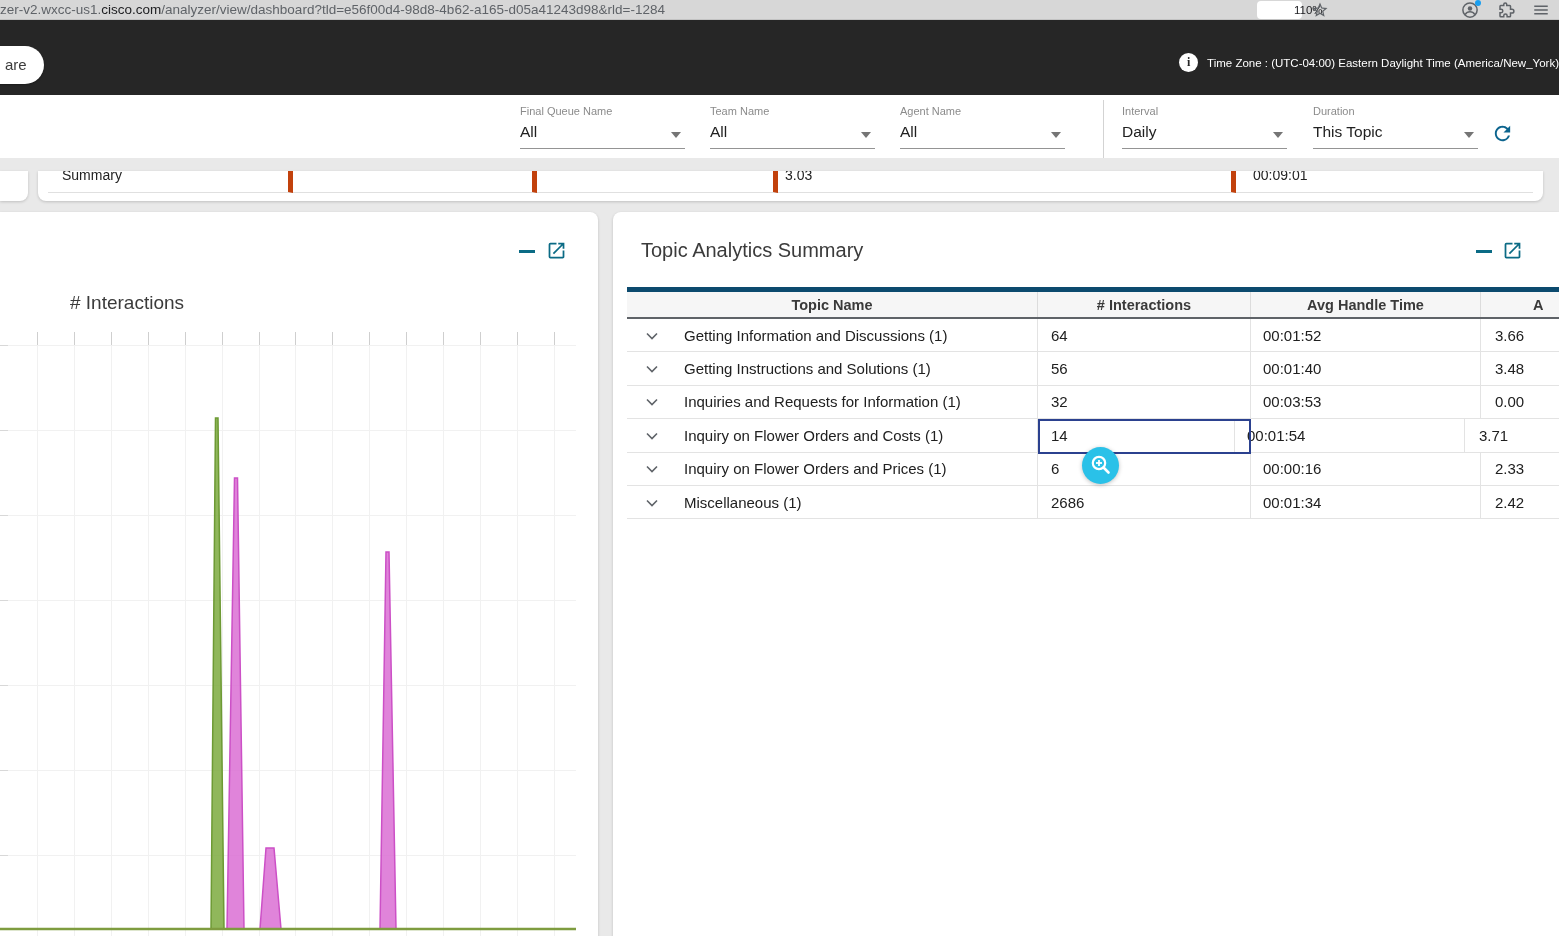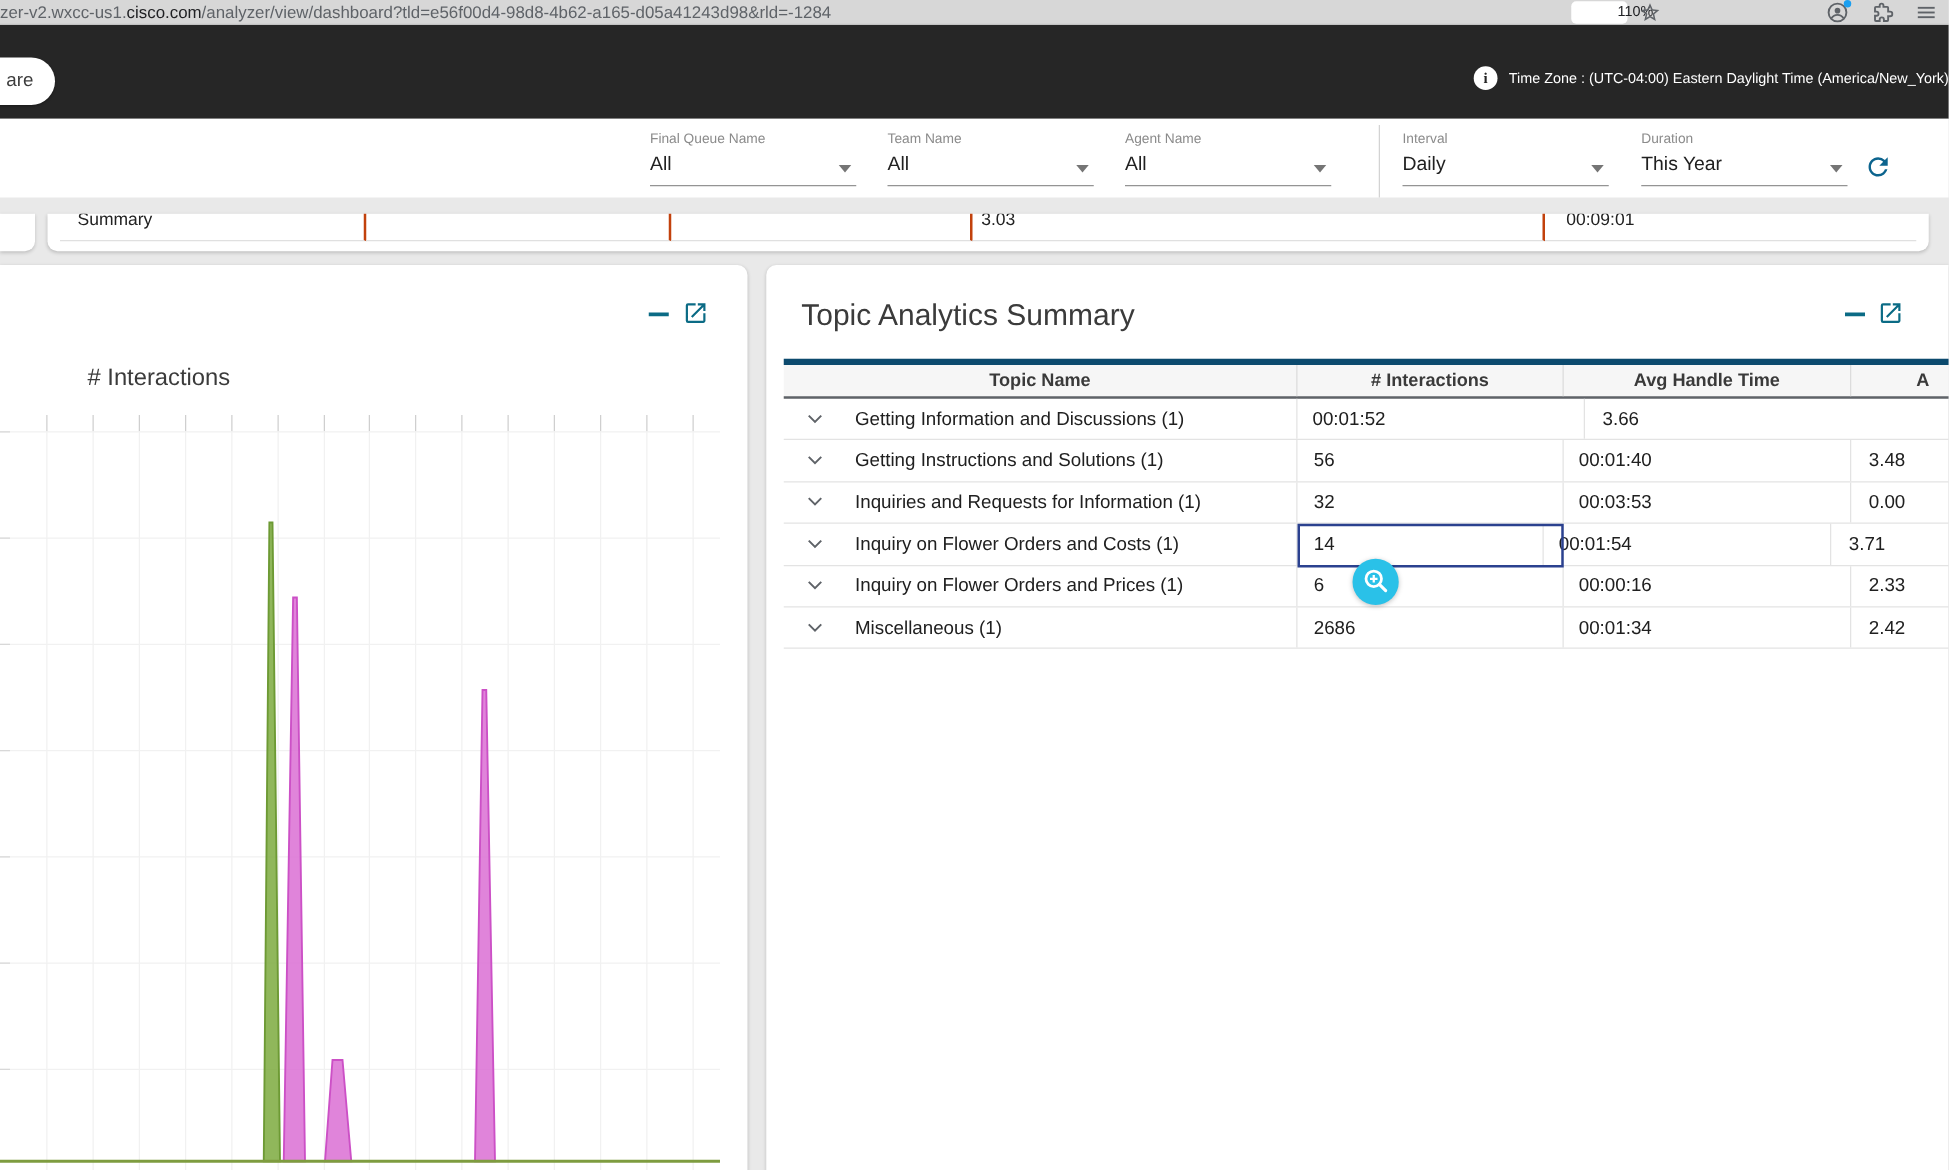--- a/index.html
+++ b/index.html
@@ -34,29 +34,29 @@
     border-left:5px solid transparent; border-right:5px solid transparent; border-top:6px solid #757575; }
   .filter-divider { position:absolute; left:1103px; top:5px; width:1px; height:58px; background:#d3d3d3; }
   .refresh-btn { position:absolute; left:1491px; top:27px; width:23px; height:23px; }
 
   
   .summary-stub { position:absolute; left:0; top:171px; width:28px; height:30px; background:#fff;
     border-radius:0 0 8px 0; box-shadow:0 1px 3px rgba(0,0,0,.18); }
   .summary-panel { position:absolute; left:38px; top:171px; width:1505px; height:30px; background:#fff;
     border-radius:0 0 8px 8px; box-shadow:0 1px 3px rgba(0,0,0,.18); overflow:hidden; }
   .summary-row { position:absolute; left:10px; top:-11px; height:33px; display:flex; }
-  .summary-cell { height:33px; border-bottom:1px solid #e0e0e0; border-right:2px solid #c2410c;
+  .summary-cell { height:33px; border-bottom:1px solid #e0e0e0; border-right:5px solid #c2410c;
     font-size:14px; color:#222; line-height:30px; white-space:nowrap; overflow:hidden; }
   .summary-cell:last-child { border-right:none; }
 
   
   .panel { position:absolute; background:#fff; box-shadow:0 1px 3px rgba(0,0,0,.18); }
   .left-panel  { left:0; top:212px; width:598px; height:760px; border-radius:0 8px 0 0; }
   .right-panel { left:613px; top:212px; width:946px; height:760px; border-radius:8px 0 0 0; }
-  .panel-title { position:absolute; font-size:24px; color:#3b3b3b; white-space:nowrap; }
+  .panel-title { position:absolute; font-size:20px; color:#3b3b3b; white-space:nowrap; }
   .minus-btn { position:absolute; width:16px; height:3px; background:#0b6b85; }
   .launch-btn { position:absolute; width:21px; height:21px; }
   .chart-title { position:absolute; left:70px; top:80px; font-size:19px; color:#3b3b3b; }
 
   
   .topic-table { position:absolute; left:14px; top:75px; width:932px; }
   .t-header { display:flex; height:32px; background:#f6f6f6; border-top:5px solid #0c4a6e;
     border-bottom:2px solid #5f6368; }
   .t-header .hc { font-size:14.5px; font-weight:bold; color:#3a3a3a; display:flex;
     align-items:center; justify-content:center; border-right:1px solid #dcdcdc; overflow:hidden; }
@@ -134,21 +134,21 @@
         <div class="filter-value">All</div>
         <span class="dd-arrow"></span>
       </div>
       <div class="filter-field" style="left: 1122px;">
         <div class="filter-label">Interval</div>
         <div class="filter-value">Daily</div>
         <span class="dd-arrow"></span>
       </div>
       <div class="filter-field" style="left: 1313px;">
         <div class="filter-label">Duration</div>
-        <div class="filter-value">This Year</div>
+        <div class="filter-value">This Topic</div>
         <span class="dd-arrow"></span>
       </div>
     </div>
   <div class="filter-divider"></div>
   <span class="refresh-btn">
     <svg viewBox="0 0 24 24" width="23" height="23">
         <path fill="#0c648e" d="M17.65 6.35A7.96 7.96 0 0 0 12 4c-4.42 0-7.99 3.58-7.99 8s3.57 8 7.99 8c3.73 0 6.84-2.55 7.73-6h-2.08A5.99 5.99 0 0 1 12 18c-3.31 0-6-2.69-6-6s2.69-6 6-6c1.66 0 3.14.69 4.22 1.78L13 11h7V4l-2.35 2.35z"></path>
       </svg>
   </span>
 </div>
@@ -242,20 +242,21 @@
       <div class="hc" style="width:78px">A</div>
     </div>
     <div id="rows-host">
         <div class="t-row">
           <div class="cell" style="width: 411px;">
             <span class="chev"><svg viewBox="0 0 14 10" width="14" height="10">
                 <polyline points="2,2.5 7,7.5 12,2.5" fill="none" stroke="#5f6368" stroke-width="1.6"></polyline>
               </svg></span>
             <span class="topic-text">Getting Information and Discussions (1)</span>
           </div>
+          <div class="cell" style="width: 213px; padding-left: 13px;">64</div>
           <div class="cell" style="width: 230px; padding-left: 12px;">00:01:52</div>
           <div class="cell" style="width: 78px; padding-left: 14px;">3.66</div>
         </div>
         <div class="t-row">
           <div class="cell" style="width: 411px;">
             <span class="chev"><svg viewBox="0 0 14 10" width="14" height="10">
                 <polyline points="2,2.5 7,7.5 12,2.5" fill="none" stroke="#5f6368" stroke-width="1.6"></polyline>
               </svg></span>
             <span class="topic-text">Getting Instructions and Solutions (1)</span>
           </div>

